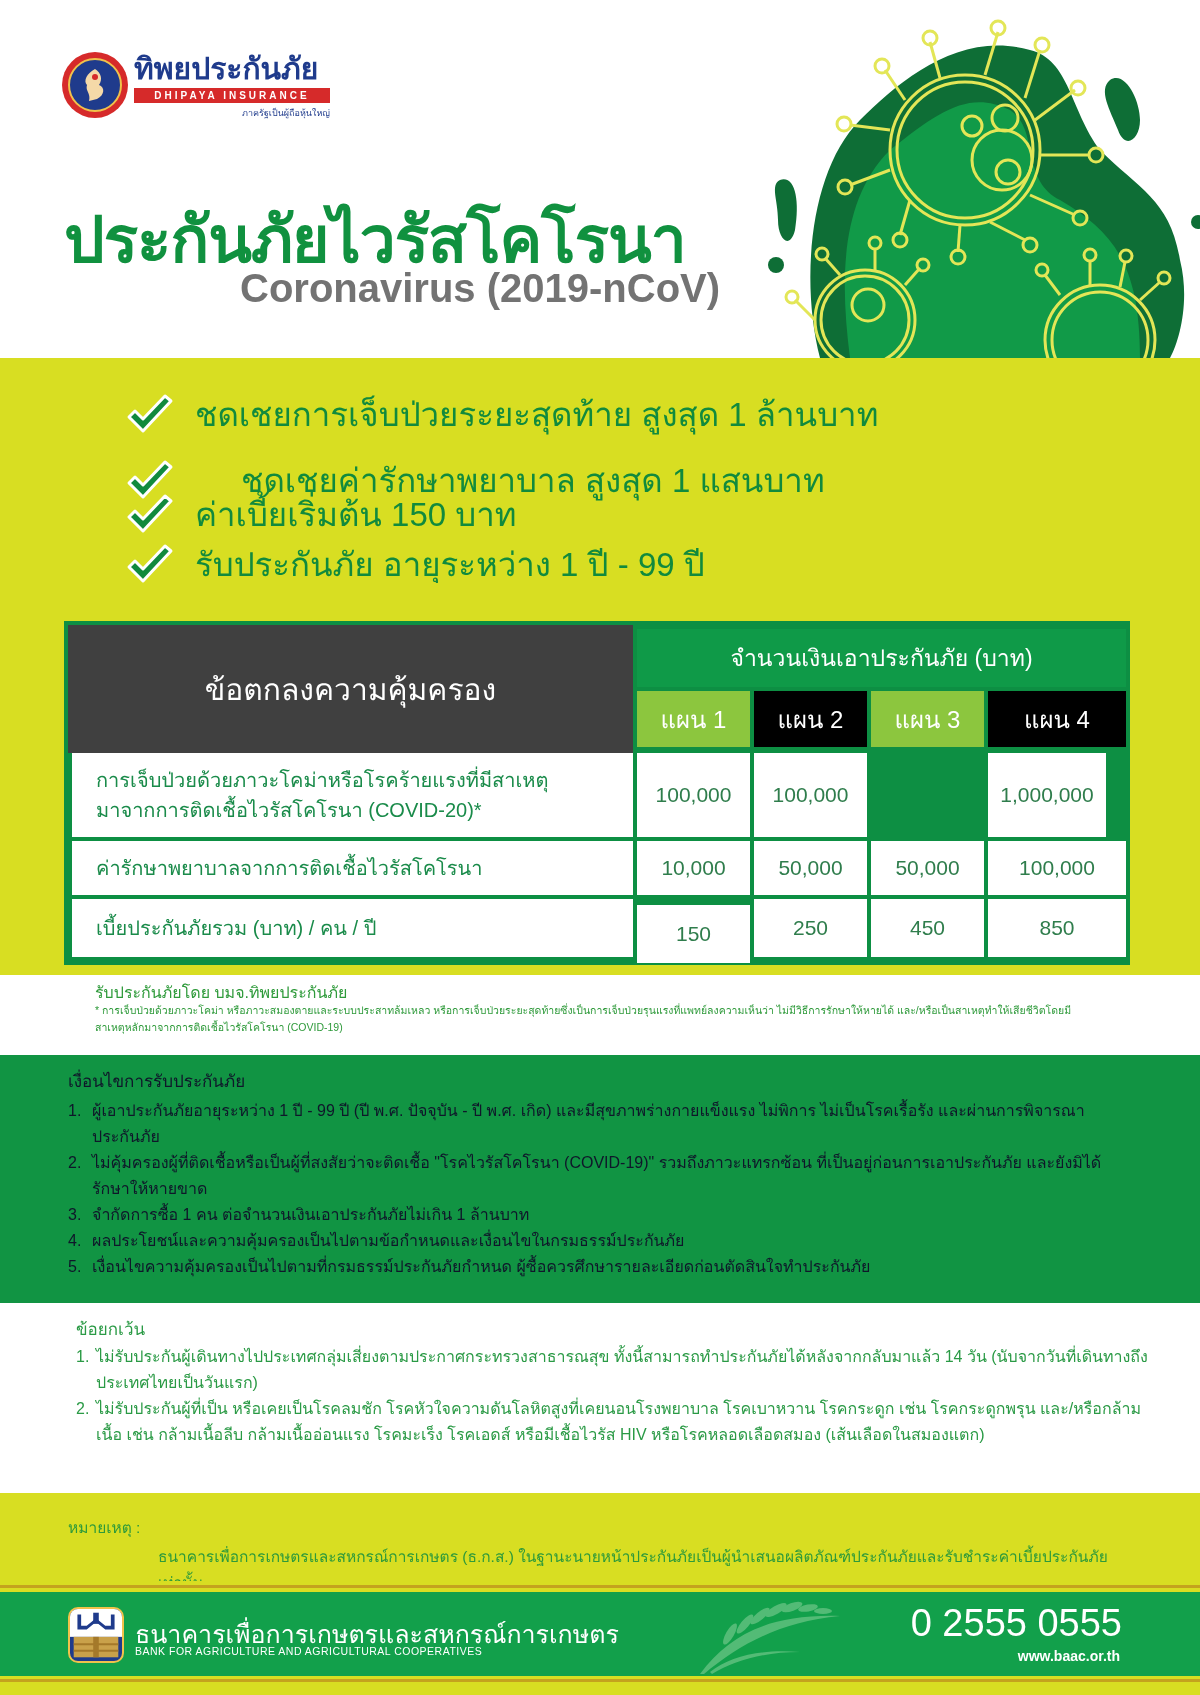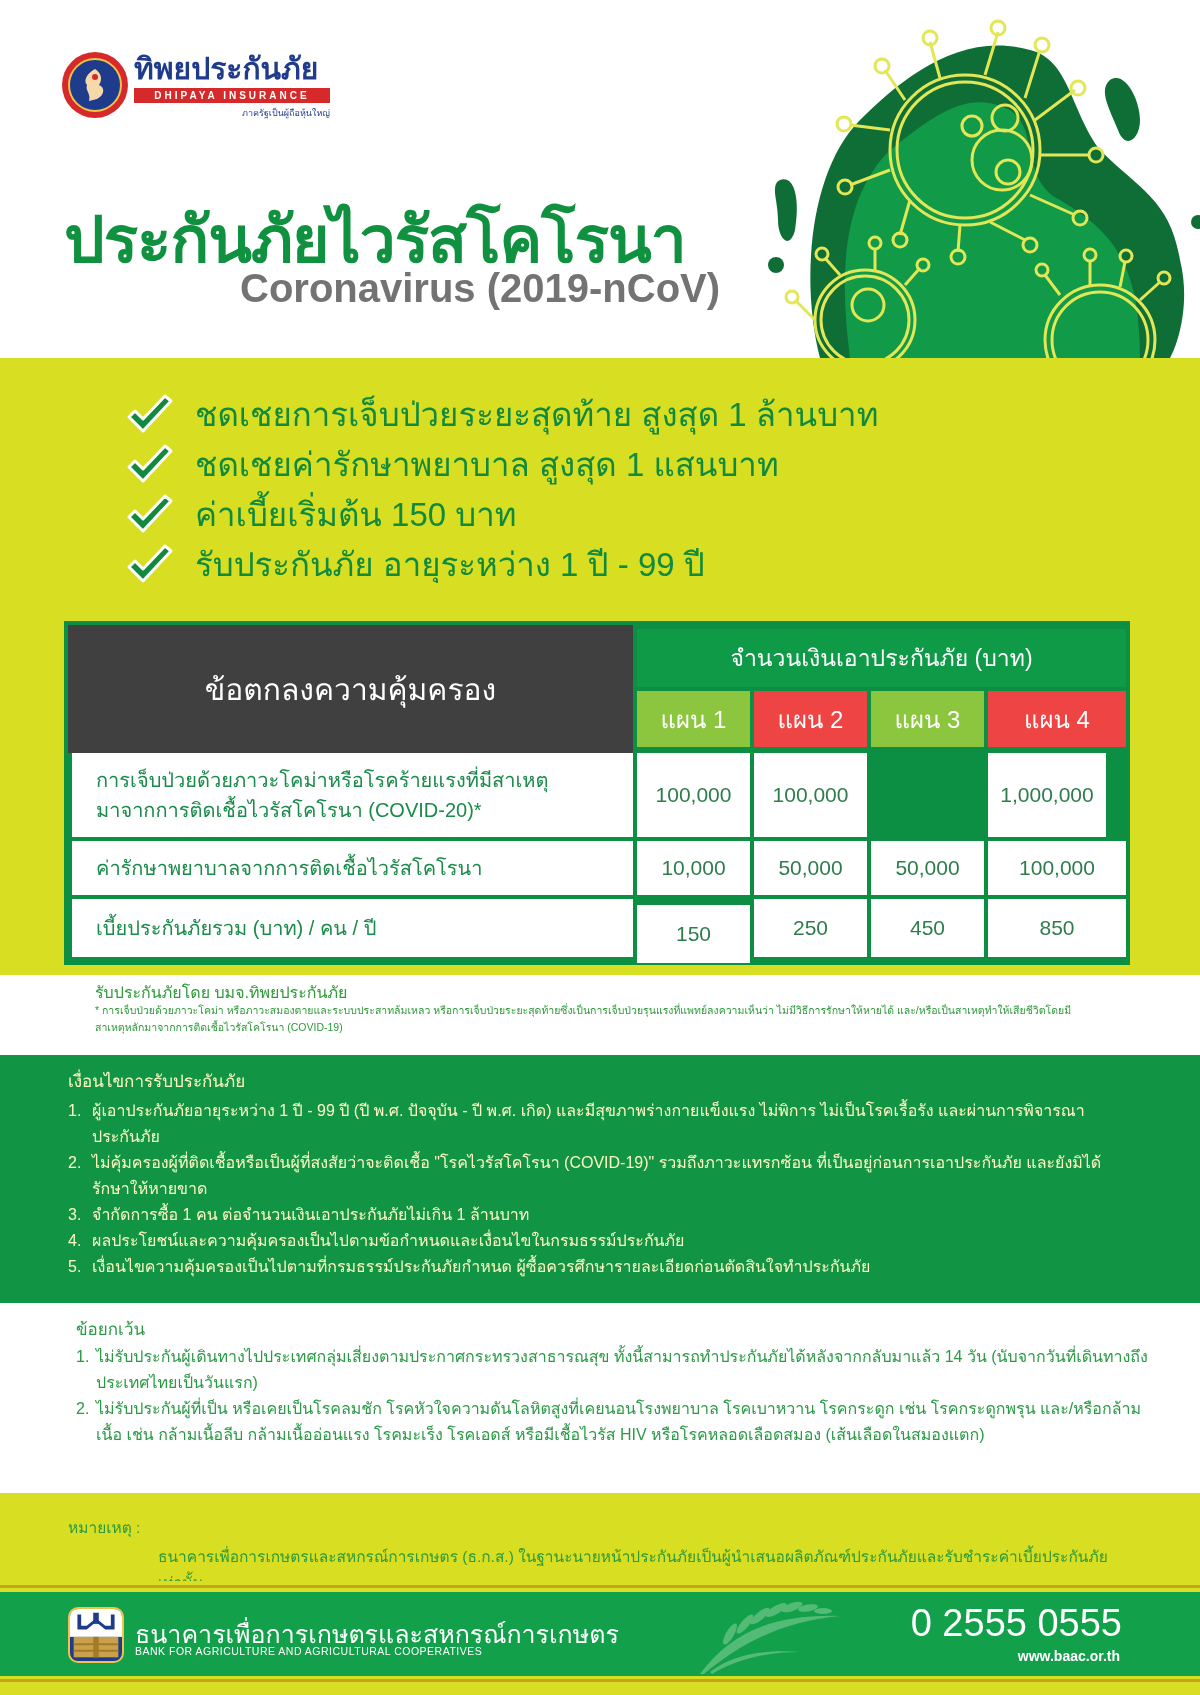--- a/index.html
+++ b/index.html
@@ -28,29 +28,29 @@
   .check { width: 50px; height: 44px; margin-right: 20px; }
   .benefit-text { font-size: 33px; color: #118a3d; font-family: "Liberation Sans", sans-serif; }
 
   
   .table-area { position: absolute; left: 0; top: 583px; width: 1200px; height: 392px; background: #d8de22; }
   .cov-table { position: absolute; left: 64px; top: 38px; width: 1066px; height: 344px; background: #0d8f43; border: 4px solid #0d8f43; }
   .th-main { position: absolute; left: 0; top: 0; width: 565px; height: 128px; background: #404040; display:flex; align-items:center; justify-content:center; color: #ffffff; font-size: 30px; font-family: "Liberation Sans", sans-serif; }
   .th-amount { position: absolute; left: 569px; top: 4px; width: 489px; height: 58px; background: #0f9a48; display:flex; align-items:center; justify-content:center; color:#ffffff; font-size: 23px; font-family: "Liberation Sans", sans-serif; }
   .plan { position: absolute; top: 66px; height: 56px; display:flex; align-items:center; justify-content:center; color:#ffffff; font-size: 24px; font-family: "Liberation Sans", sans-serif; }
   .plan.light { background: #8cc63e; }
-  .plan.dark { background: #ef4444; }
+  .plan.dark { background: #000000; }
   .row-label { position: absolute; left: 4px; background: #ffffff; color: #1a8b4a; font-size: 20px; padding-left: 24px; display:flex; align-items:center; font-family: "Liberation Sans", sans-serif; line-height: 30px; }
   .row-val { position: absolute; background: #ffffff; color: #2f7d4c; font-size: 21px; display:flex; align-items:center; justify-content:center; font-family: "Liberation Sans", sans-serif; }
 
   .underwriter { position: absolute; left: 95px; top: 980px; font-size: 16px; color: #2e9a3a; font-family: "Liberation Sans", sans-serif; }
   .footnote { position: absolute; left: 95px; top: 1002px; width: 1000px; font-size: 10.5px; color: #2e9a3a; line-height: 17px; font-family: "Liberation Sans", sans-serif; }
 
   
-  .conditions { position: absolute; left: 0; top: 1055px; width: 1200px; height: 248px; background: #119443; color: #fef9c3; padding: 12px 0 0 68px; font-family: "Liberation Sans", sans-serif; }
+  .conditions { position: absolute; left: 0; top: 1055px; width: 1200px; height: 248px; background: #119443; color: #0f172a; padding: 12px 0 0 68px; font-family: "Liberation Sans", sans-serif; }
   .cond-title { font-size: 17px; margin-bottom: 4px; }
   .cond-item { font-size: 16px; line-height: 26px; display: flex; }
   .cond-num { width: 24px; flex-shrink: 0; }
   .cond-body { width: 1040px; }
 
   
   .exceptions { position: absolute; left: 8px; top: 1303px; width: 1200px; height: 190px; background: #ffffff; color: #2a9a45; padding: 12px 0 0 68px; font-family: "Liberation Sans", sans-serif; }
   .exc-title { font-size: 17px; margin-bottom: 2px; }
   .exc-item { font-size: 16px; line-height: 26px; display:flex; }
   .exc-num { width: 20px; flex-shrink: 0; }
@@ -158,21 +158,21 @@
   </svg>
 </div>
 
 <div class="benefits">
   <div class="benefit" style="top: 30px;">
     <svg class="check" viewBox="0 0 50 44">
         <path d="M4 24 L18 38 L46 8 L40 3 L18 26 L10 18 Z" fill="#118a3d" stroke="#ffffff" stroke-width="3" stroke-linejoin="round"></path>
       </svg>
     <span class="benefit-text">ชดเชยการเจ็บป่วยระยะสุดท้าย สูงสุด 1 ล้านบาท</span>
   </div>
-  <div class="benefit" style="top: 80px;">
+  <div class="benefit" style="top: 96px; gap: 46px;">
     <svg class="check" viewBox="0 0 50 44">
         <path d="M4 24 L18 38 L46 8 L40 3 L18 26 L10 18 Z" fill="#118a3d" stroke="#ffffff" stroke-width="3" stroke-linejoin="round"></path>
       </svg>
     <span class="benefit-text">ชดเชยค่ารักษาพยาบาล สูงสุด 1 แสนบาท</span>
   </div>
   <div class="benefit" style="top: 130px;">
     <svg class="check" viewBox="0 0 50 44">
         <path d="M4 24 L18 38 L46 8 L40 3 L18 26 L10 18 Z" fill="#118a3d" stroke="#ffffff" stroke-width="3" stroke-linejoin="round"></path>
       </svg>
     <span class="benefit-text">ค่าเบี้ยเริ่มต้น 150 บาท</span>

